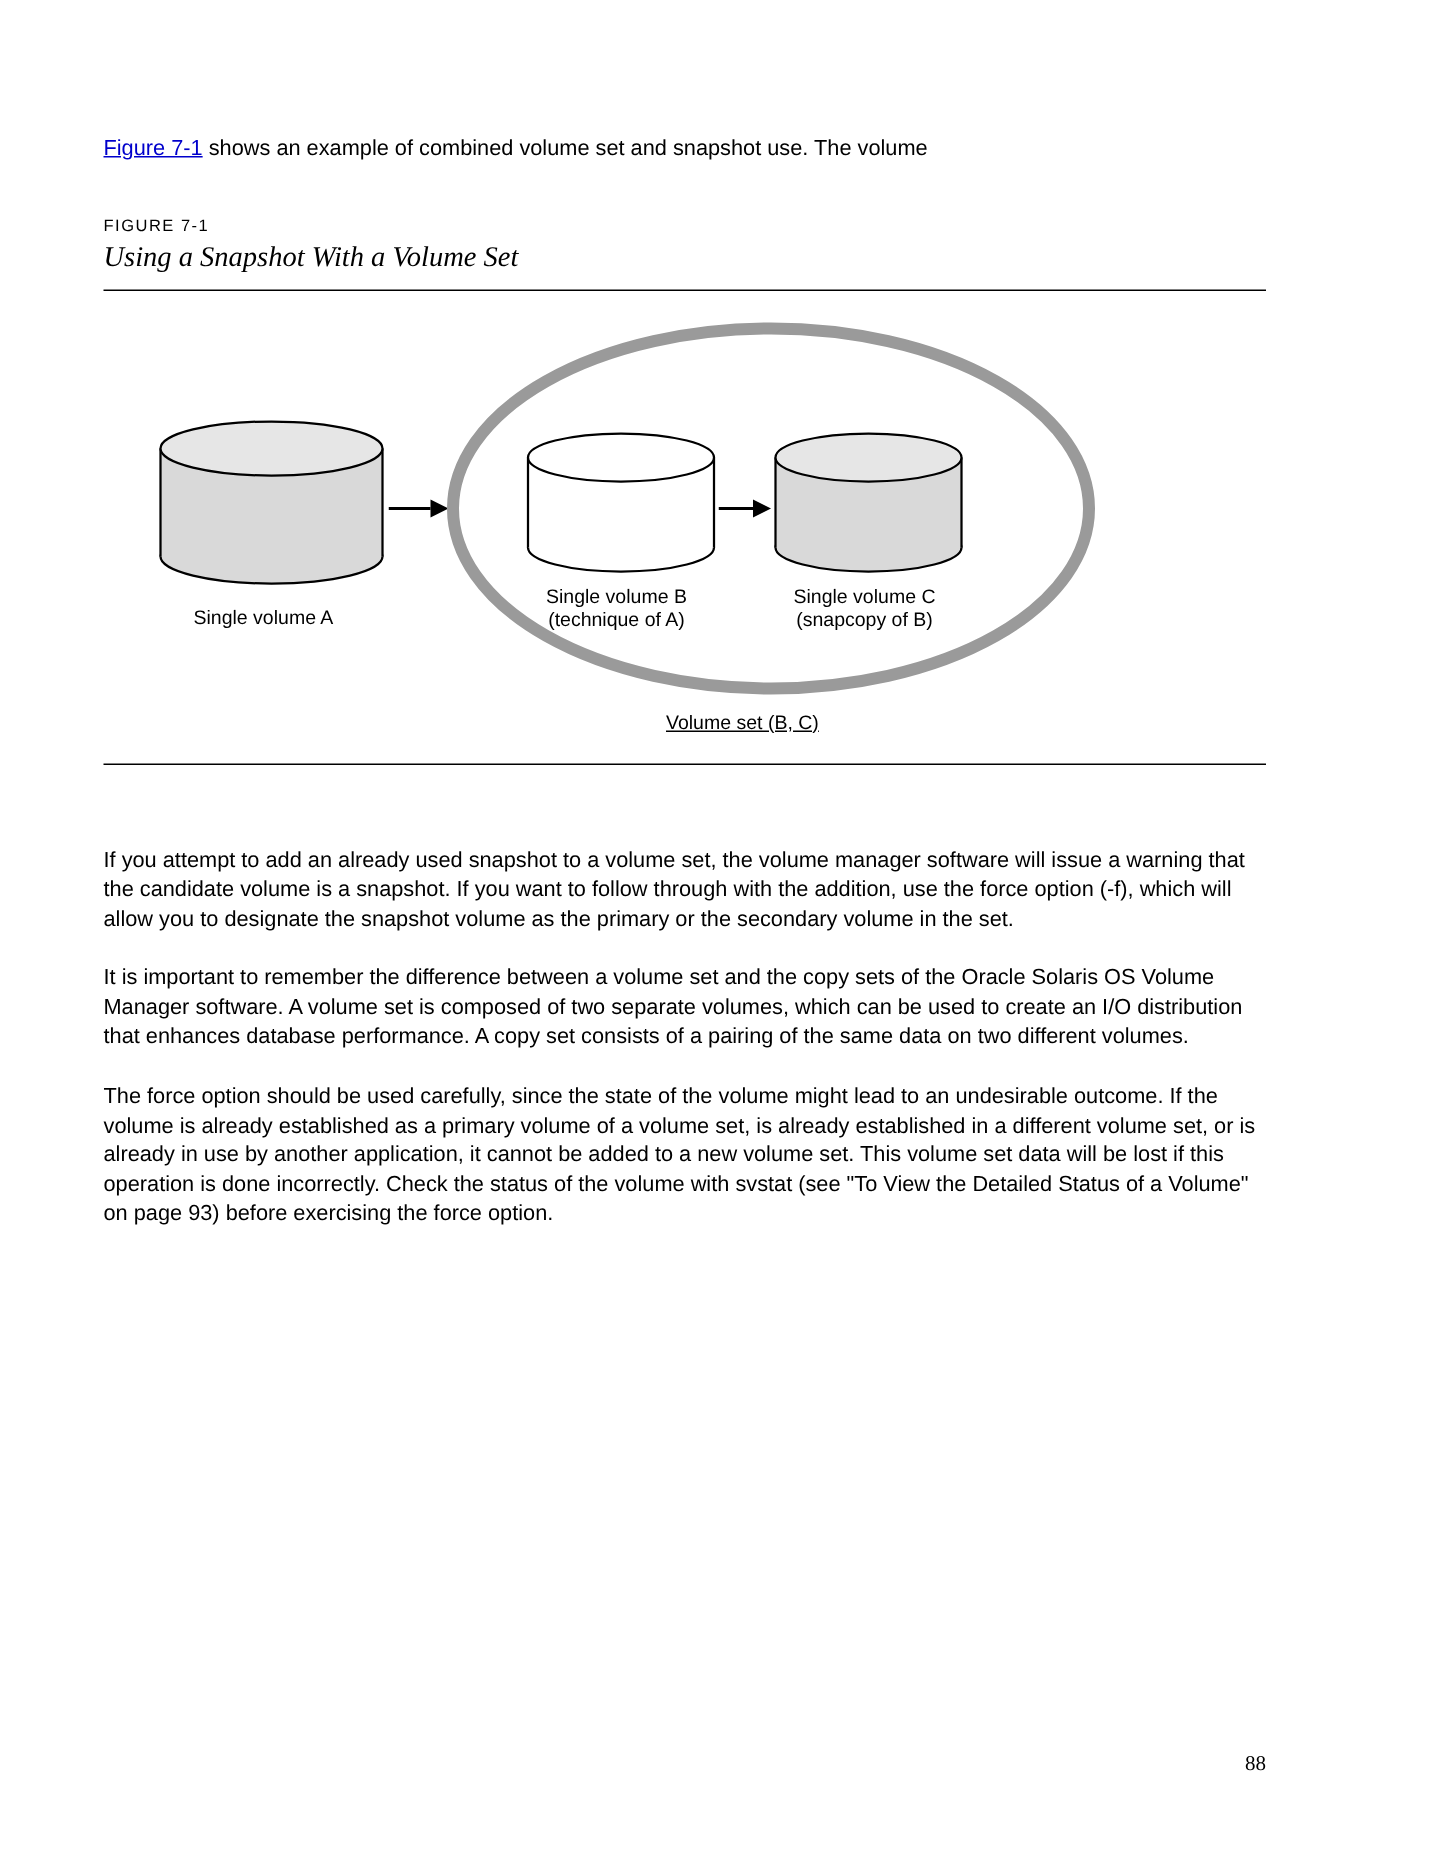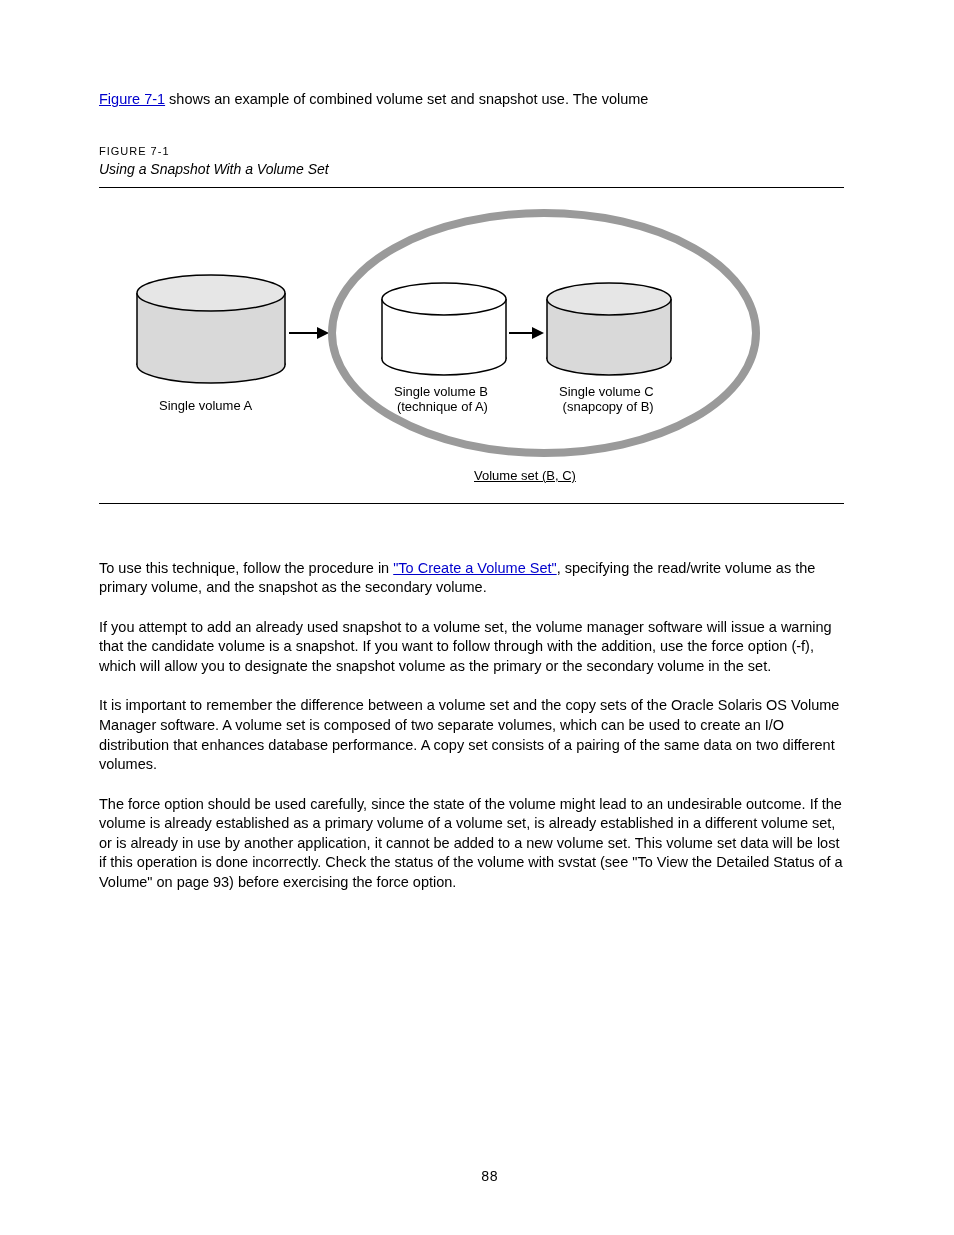--- a/index.html
+++ b/index.html
@@ -8,37 +8,37 @@
     font-family: Arial, Helvetica, sans-serif;
     background: #fff;
     color: #000;
     width: 954px;
   }
   .page {
     width: 954px;
     height: 1235px;
     position: relative;
     box-sizing: border-box;
-    padding: 90px 110px 60px 99px;
+    padding: 90px 110px 60px 69px;
   }
   .intro {
     font-size: 14.5px;
     line-height: 1.35;
     margin-bottom: 35px;
   }
   .intro a { color: #0000cc; text-decoration: underline; }
   .fig-label {
     font-size: 11px;
     letter-spacing: 1px;
     margin-bottom: 4px;
   }
   .fig-title {
-    font-family: Liberation Sans, sans-serif;
+    font-family: Liberation Serif, serif;
     font-style: italic;
-    font-size: 14px;
+    font-size: 19px;
     margin-bottom: 10px;
   }
   hr.rule {
     border: none;
     border-top: 1px solid #000;
     margin: 0;
   }
   .figure-area {
     position: relative;
     width: 100%;
@@ -59,23 +59,23 @@
     line-height: 1.35;
     margin-bottom: 20px;
   }
   .para a { color: #0000cc; text-decoration: underline; }
   .footer {
     position: absolute;
     bottom: 50px;
     left: 135px;
     right: 110px;
     display: flex;
-    justify-content: center;
+    justify-content: flex-end;
     font-size: 14px;
-    font-family: Liberation Mono, monospace;
+    font-family: Liberation Serif, serif;
   }
   .footer-right { font-style: italic; }
   svg { display: block; }
 </style>
 </head>
 <body>
 
 <div class="page">
 
   <div class="intro">
@@ -121,39 +121,36 @@
     <svg width="130" height="100" style="position:absolute; left:445px; top:93px;">
       <ellipse cx="65" cy="78" rx="62" ry="16" fill="#d9d9d9" stroke="#000" stroke-width="1.5"></ellipse>
       <rect x="3" y="18" width="124" height="60" fill="#d9d9d9"></rect>
       <line x1="3" y1="18" x2="3" y2="78" stroke="#000" stroke-width="1.5"></line>
       <line x1="127" y1="18" x2="127" y2="78" stroke="#000" stroke-width="1.5"></line>
       <ellipse cx="65" cy="18" rx="62" ry="16" fill="#e6e6e6" stroke="#000" stroke-width="1.5"></ellipse>
     </svg>
 
     <div class="caption" style="left:60px; top:210px;">Single volume A</div>
 
-    <div class="caption" style="left:295px; top:196px; text-align:right;">
+    <div class="caption" style="left:295px; top:196px; text-align:center;">
       <span>Single volume B</span><br>
       <span>(technique of A)</span>
     </div>
 
-    <div class="caption" style="left:460px; top:196px; text-align:right;">
+    <div class="caption" style="left:460px; top:196px; text-align:center;">
       <span>Single volume C</span><br>
       <span>(snapcopy of B)</span>
     </div>
 
     <div class="caption" style="left:375px; top:280px;text-decoration:underline;">Volume set (B, C)</div>
   </div>
 
   <hr class="rule">
 
   <div class="content-block">
-    <div class="para">
-      <span>To use this technique, follow the procedure in </span><a>"To Create a Volume Set"</a><span>, specifying the read/write volume as the primary volume, and the snapshot as the secondary volume.</span>
-    </div>
     <div class="para">If you attempt to add an already used snapshot to a volume set, the volume manager software will issue a warning that the candidate volume is a snapshot. If you want to follow through with the addition, use the force option (-f), which will allow you to designate the snapshot volume as the primary or the secondary volume in the set.</div>
     <div class="para">It is important to remember the difference between a volume set and the copy sets of the Oracle Solaris OS Volume Manager software. A volume set is composed of two separate volumes, which can be used to create an I/O distribution that enhances database performance. A copy set consists of a pairing of the same data on two different volumes.</div>
     <div class="para">The force option should be used carefully, since the state of the volume might lead to an undesirable outcome. If the volume is already established as a primary volume of a volume set, is already established in a different volume set, or is already in use by another application, it cannot be added to a new volume set. This volume set data will be lost if this operation is done incorrectly. Check the status of the volume with svstat (see "To View the Detailed Status of a Volume" on page 93) before exercising the force option.</div>
   </div>
 
   <div class="footer">
     <span>88</span>
   </div>
 
 </div>

